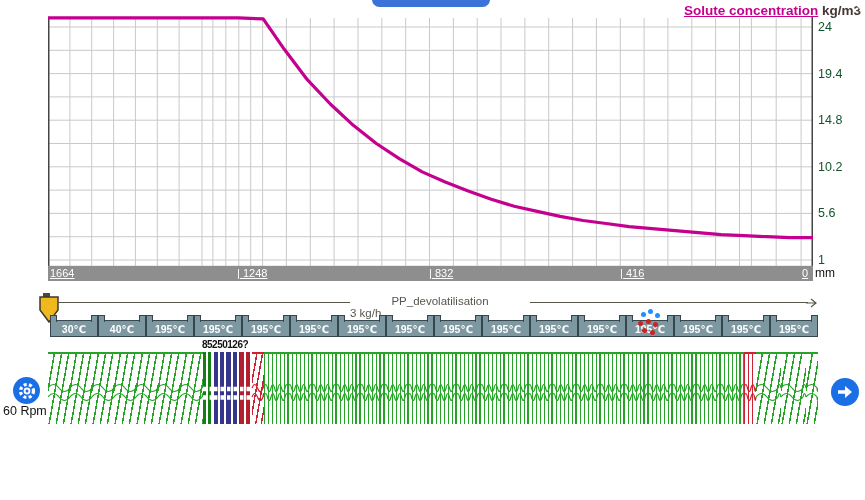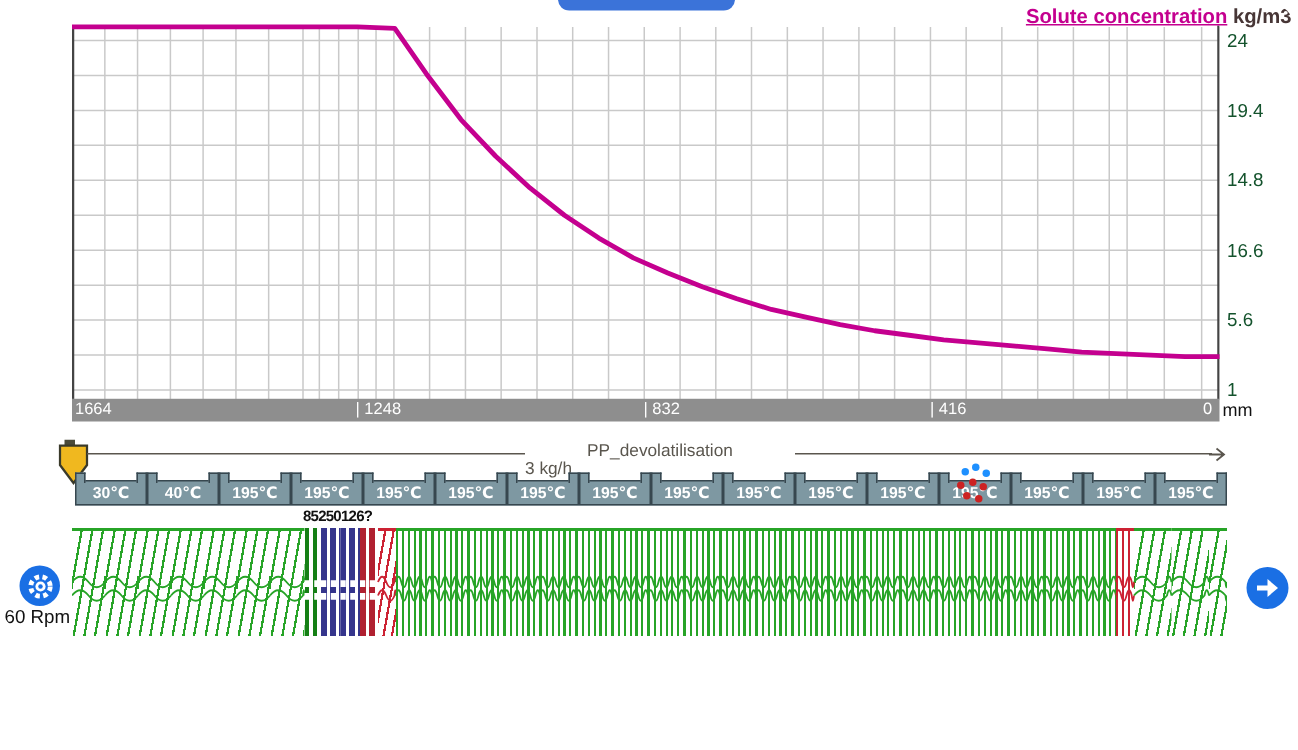--- a/index.html
+++ b/index.html
@@ -8,21 +8,21 @@
          font-family:"Liberation Sans","DejaVu Sans",sans-serif;border-radius:24px;}
   
   .top-btn{position:absolute;left:372px;top:-8px;width:118px;height:15px;border-radius:8px;background:#3b73d9;}
   
   .plot-svg{position:absolute;left:48px;top:14px;}
   .chart-title{position:absolute;top:3px;right:4px;font-size:13.5px;font-weight:bold;white-space:nowrap;}
   .chart-title .t-main{color:#c4008f;text-decoration:underline;}
   .chart-title .t-unit{color:#473636;}
   .ytick{position:absolute;left:818px;font-size:12.5px;color:#14532d;white-space:nowrap;}
   .xbar{position:absolute;left:48px;top:266px;width:765px;height:15px;background:#8e8e8e;}
-  .xbar span{position:absolute;top:1px;font-size:11px;color:#fff;white-space:nowrap;}
+  .xbar span{position:absolute;top:1px;font-size:11px;color:#fff;white-space:nowrap;text-decoration:underline;}
   .xunit{position:absolute;left:815px;top:266px;font-size:12px;color:#111;}
   
   .feed-line{position:absolute;top:302px;height:0;border-top:1px solid #5a564e;}
   .feed-arrow{position:absolute;top:297px;left:806px;width:12px;height:12px;}
   .feed-label{position:absolute;top:296px;left:350px;width:180px;text-align:center;font-size:11.5px;
               color:#5a564e;background:#fff;line-height:1.0;}
   .feed-rate{position:absolute;top:307px;left:350px;width:180px;font-size:11.5px;color:#5a564e;}
   .barrel{position:absolute;top:320px;height:17px;background:#7e98a2;border:1.5px solid #37474f;
           display:flex;align-items:center;justify-content:center;color:#fff;font-weight:bold;font-size:10.5px;}
   .barrel i{position:absolute;top:-6px;width:7px;height:7px;background:#7e98a2;border:1.5px solid #37474f;border-bottom:none;}
@@ -118,21 +118,21 @@
       <polyline points="0.0,3.9 190.3,3.9 215.2,4.9 236.3,35.3 259.3,65.7 282.3,90.0 305.3,111.3 328.3,129.5 351.2,144.7 374.2,157.9 397.2,168.0 420.2,177.1 443.2,185.2 466.2,192.3 489.2,197.4 512.1,202.4 535.1,206.5 558.1,209.5 581.1,212.6 604.1,214.6 627.1,216.6 650.1,218.6 673.1,220.7 696.0,221.7 719.0,222.7 742.0,223.7 765.0,223.7" fill="none" stroke="#c4008f" stroke-width="3.2" stroke-linejoin="round" stroke-linecap="round"></polyline>
     </svg>
   <div class="chart-title">
     <span class="t-main">Solute concentration</span>
     <span class="t-unit">kg/m3</span>
   </div>
   <div id="yticks">
       <span class="ytick" style="top:20px">24</span>
       <span class="ytick" style="top:67px">19.4</span>
       <span class="ytick" style="top:113px">14.8</span>
-      <span class="ytick" style="top:160px">16.6</span>
+      <span class="ytick" style="top:160px">10.2</span>
       <span class="ytick" style="top:206px">5.6</span>
       <span class="ytick" style="top:253px">1</span>
     </div>
   <div class="xbar" id="xbar">
       <span style="left:2px">1664</span>
       <span style="left:189px">| 1248</span>
       <span style="left:381px">| 832</span>
       <span style="left:572px">| 416</span>
       <span style="left:754px">0</span>
     </div>

